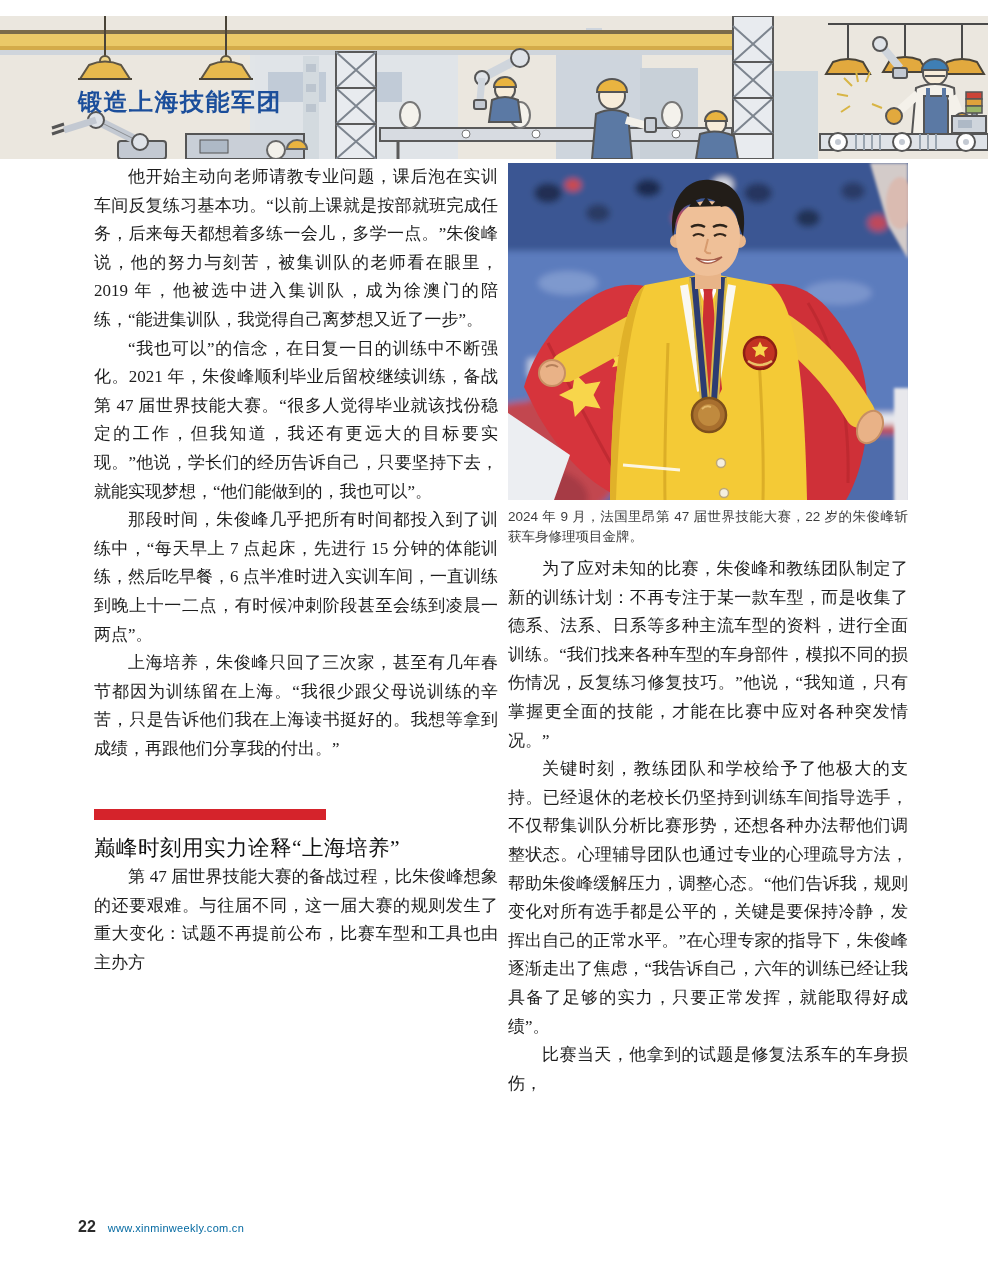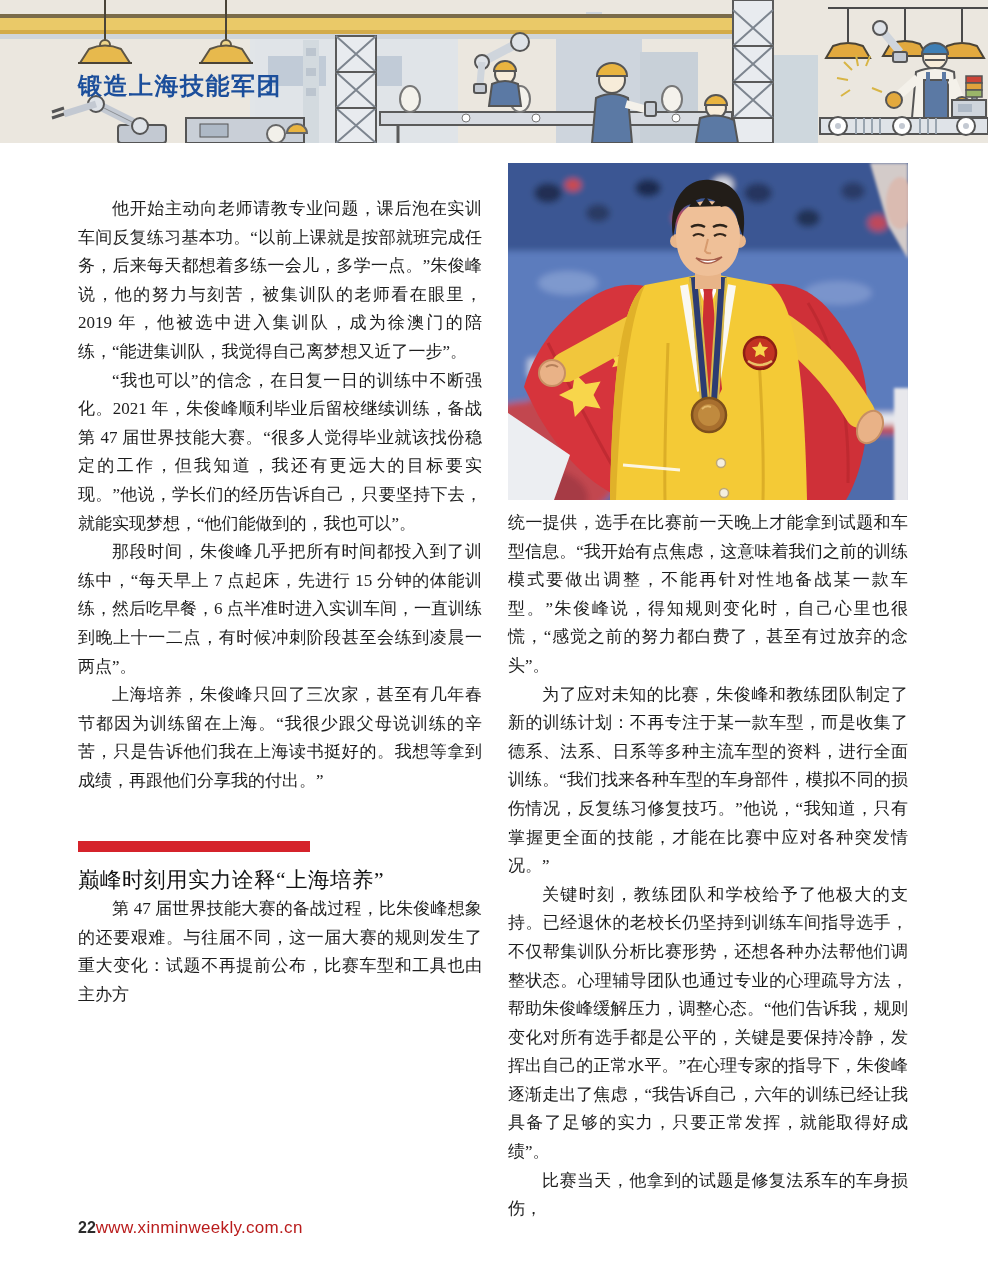--- a/index.html
+++ b/index.html
@@ -1,36 +1,36 @@
 <!DOCTYPE html>
 <html><head>
 <meta charset="utf-8">
 <style>
   html,body{margin:0;padding:0;}
   body{
     width:988px;height:1280px;position:relative;background:#ffffff;
     font-family:"Liberation Serif", serif;overflow:hidden;
   }
   
-  .header{position:absolute;left:0;top:0;width:988px;height:143px;overflow:hidden;}
+  .header{position:absolute;left:0;top:16px;width:988px;height:143px;overflow:hidden;}
   .header svg{display:block;}
   .kicker{
     position:absolute;left:78px;top:70px;
     font-family:"Liberation Sans", sans-serif;
     font-weight:bold;font-size:24px;color:#1b4e9b;letter-spacing:1.5px;
     white-space:nowrap;
   }
   
   .col{
     position:absolute;top:163px;width:404px;
     font-size:17px;line-height:28.6px;color:#1d1d1d;
     text-align:justify;
   }
   .col p{margin:0;text-indent:2em;}
-  .col-left{left:78px;margin-top:32px;}
+  .col-left{left:94px;}
   .col-right{left:508px;width:400px;}
   .col-right p.no-indent{text-indent:0;}
   
   .divider-bar{width:232px;height:11px;background:#d5232b;margin-top:46px;}
   .section-heading{
     font-size:21.5px;font-weight:normal;color:#111111;
     margin-top:14px;text-indent:0 !important;letter-spacing:0.5px;
   }
   .after-heading{margin-top:34px;}
   
@@ -38,25 +38,25 @@
   .photo-fig svg{display:block;}
   .photo-caption{
     font-family:"Liberation Sans", sans-serif;
     font-size:13.5px;line-height:19.5px;color:#3d3d3d;
     margin-top:7px;text-align:justify;text-indent:0;
   }
   .right-body{margin-top:9px;}
   
   .footer{
     position:absolute;left:78px;top:1218px;
-    display:flex;align-items:baseline;gap:0;
+    display:flex;align-items:baseline;gap:12px;
     font-family:"Liberation Sans", sans-serif;
   }
   .page-num{font-size:16px;font-weight:bold;color:#2b2b2b;}
-  .site-url{font-size:17px;color:#b91c1c;letter-spacing:0.3px;}
+  .site-url{font-size:11px;color:#0369a1;letter-spacing:0.3px;}
 </style>
 </head>
 <body>
 
 <div class="header">
   <svg width="988" height="143" viewBox="0 0 988 143">
     <rect width="988" height="143" fill="#ebe7df"></rect>
 
     <g opacity="0.85">
       <rect x="250" y="38" width="208" height="105" fill="#dfe4ea"></rect>
@@ -346,22 +346,22 @@
           <path d="M183,64 Q190,60 197,64" stroke="#2b2219" stroke-width="2.5" fill="none"></path>
           <path d="M205,64 Q212,60 219,64" stroke="#2b2219" stroke-width="2.5" fill="none"></path>
           <path d="M185,73 Q190,69 196,73" stroke="#33251a" stroke-width="2.2" fill="none"></path>
           <path d="M206,73 Q212,69 218,73" stroke="#33251a" stroke-width="2.2" fill="none"></path>
           <path d="M200,76 L197,88 q2,3 6,2" stroke="#d79b6e" stroke-width="2" fill="none"></path>
           <path d="M188,95 Q200,106 214,94 Q201,100 188,95 Z" fill="#ffffff" stroke="#a65c48" stroke-width="1.6"></path>
         </g>
       </g>
     </svg>
   </figure>
+  <div class="photo-caption">2024 年 9 月，法国里昂第 47 届世界技能大赛，22 岁的朱俊峰斩获车身修理项目金牌。</div>
   <div class="right-body">
-    <p class="no-indent">统一提供，选手在比赛前一天晚上才能拿到试题和车型信息。“我开始有点焦虑，这意味着我们之前的训练模式要做出调整，不能再针对性地备战某一款车型。”朱俊峰说，得知规则变化时，自己心里也很慌，“感觉之前的努力都白费了，甚至有过放弃的念头”。</p>
     <p>为了应对未知的比赛，朱俊峰和教练团队制定了新的训练计划：不再专注于某一款车型，而是收集了德系、法系、日系等多种主流车型的资料，进行全面训练。“我们找来各种车型的车身部件，模拟不同的损伤情况，反复练习修复技巧。”他说，“我知道，只有掌握更全面的技能，才能在比赛中应对各种突发情况。”</p>
     <p>关键时刻，教练团队和学校给予了他极大的支持。已经退休的老校长仍坚持到训练车间指导选手，不仅帮集训队分析比赛形势，还想各种办法帮他们调整状态。心理辅导团队也通过专业的心理疏导方法，帮助朱俊峰缓解压力，调整心态。“他们告诉我，规则变化对所有选手都是公平的，关键是要保持冷静，发挥出自己的正常水平。”在心理专家的指导下，朱俊峰逐渐走出了焦虑，“我告诉自己，六年的训练已经让我具备了足够的实力，只要正常发挥，就能取得好成绩”。</p>
     <p>比赛当天，他拿到的试题是修复法系车的车身损伤，</p>
   </div>
 </div>
 
 <div class="footer">
   <span class="page-num">22</span>
   <span class="site-url">www.xinminweekly.com.cn</span>
 </div>

